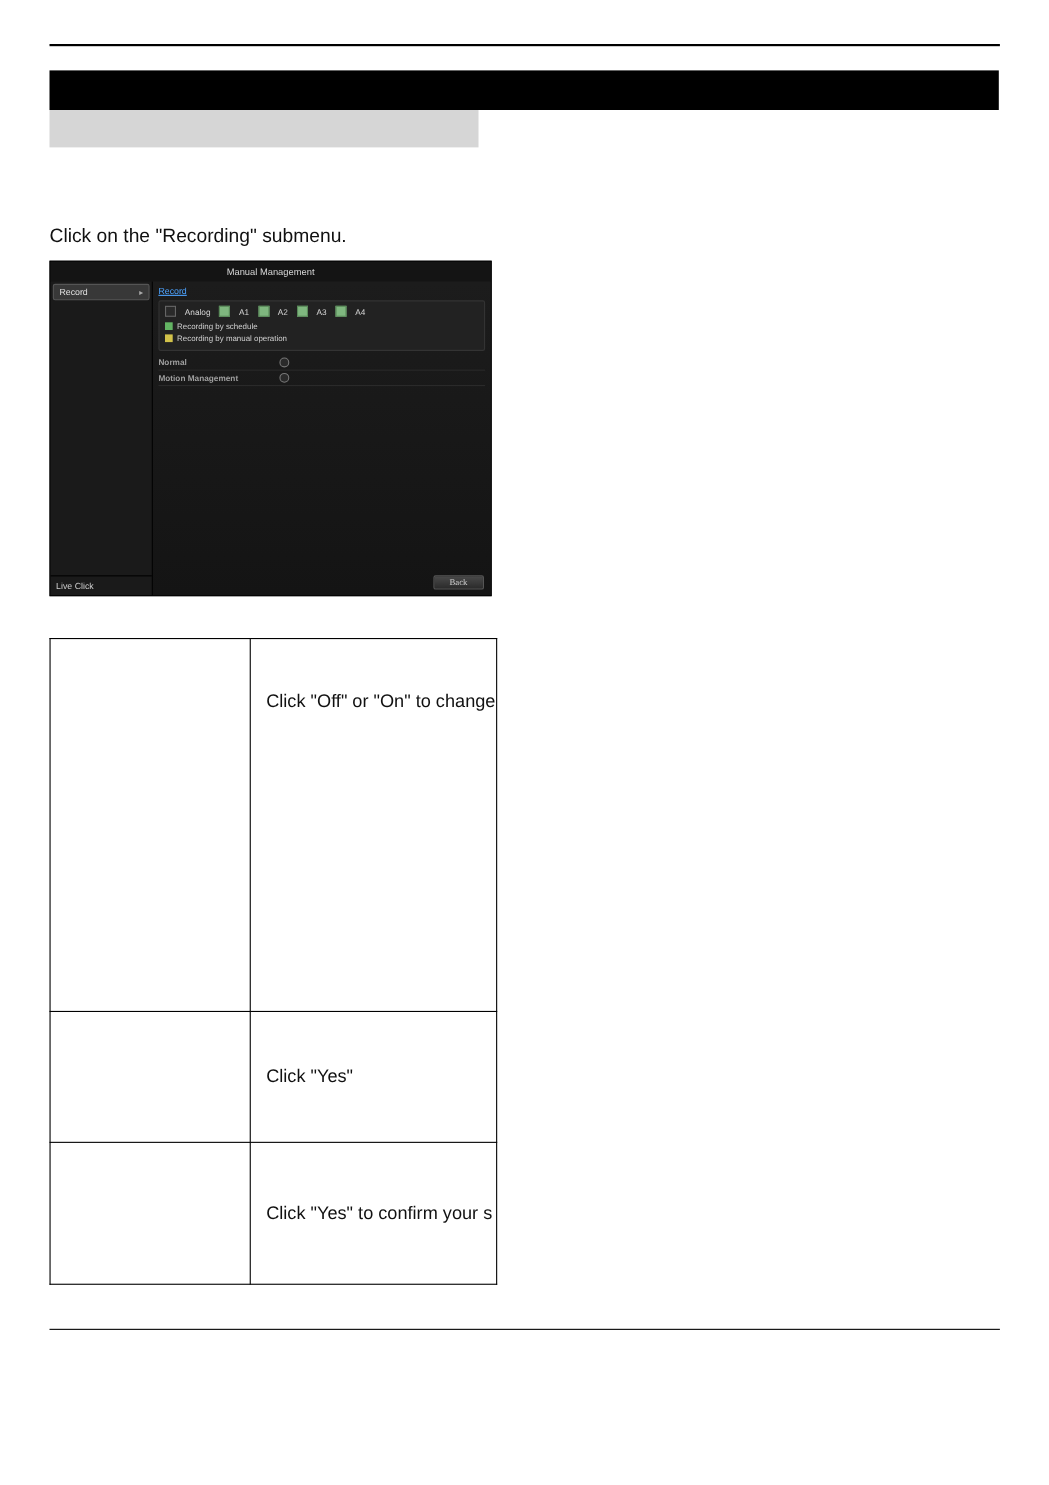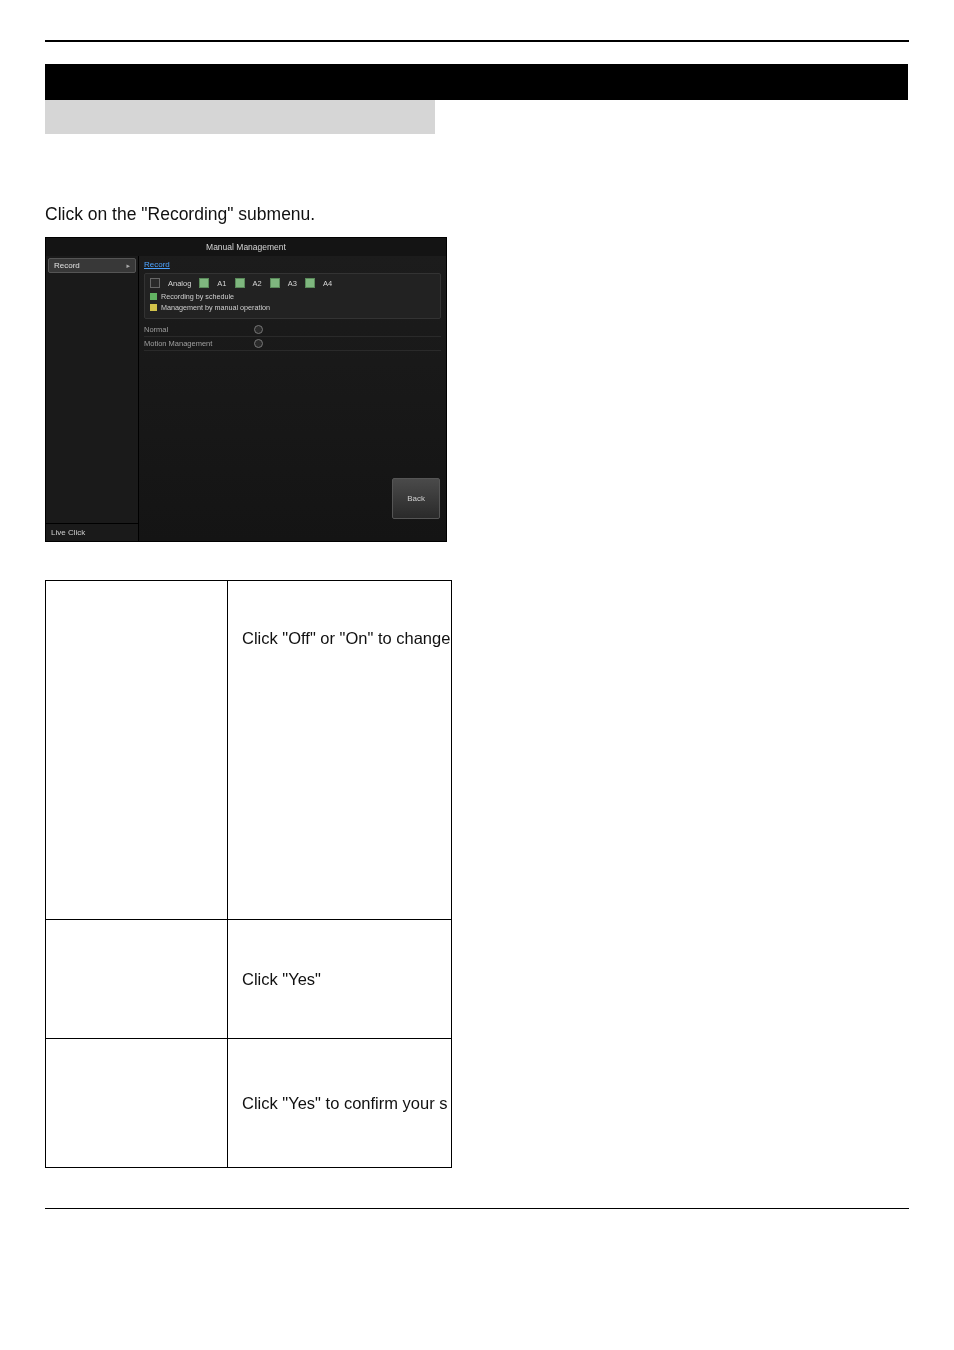--- a/index.html
+++ b/index.html
@@ -141,36 +141,38 @@
   .dot.yellow{ background:#d2c24a;}
   .ss-table {
     width: 100%;
     font-size: 7.5px;
     color:#bdbdbd;
   }
   .ss-table .trow {
     display:flex;
     border-bottom:1px solid #2a2a2a;
     padding:2px 0;
+    font-weight:bold;
   }
   .ss-table .tlabel{ width:110px; color:#9f9f9f;}
   .ss-radio {
     width:7px;height:7px;border:1px solid #777;border-radius:50%;
     background:#2a2a2a; display:inline-block;
   }
   .ss-back {
     position:absolute;
     right:6px;
-    bottom:22px;
+    bottom:5px;
     font-size:8px;
     color:#d0d0d0;
     background: linear-gradient(#4a4a4a,#2a2a2a);
     border:1px solid #555;
     border-radius:2px;
-    padding:15px 14px;
+    padding:1px 14px;
+    font-family:Liberation Serif, serif;
   }
   
   table.explain {
     border-collapse: collapse;
     margin-top: 38px;
     width: 406px;
     table-layout: fixed;
   }
   table.explain td {
     border: 1.4px solid #000;
@@ -231,21 +233,21 @@
             <span class="ss-chk on"></span>
             <span>A4</span>
           </div>
           <div class="ss-legend">
             <div class="row">
               <span class="dot green"></span>
               <span>Recording by schedule</span>
             </div>
             <div class="row">
               <span class="dot yellow"></span>
-              <span>Management by manual operation</span>
+              <span>Recording by manual operation</span>
             </div>
           </div>
         </div>
 
         <div class="ss-table">
           <div class="trow">
             <span class="tlabel">Normal</span>
             <span class="ss-radio"></span>
           </div>
           <div class="trow">

